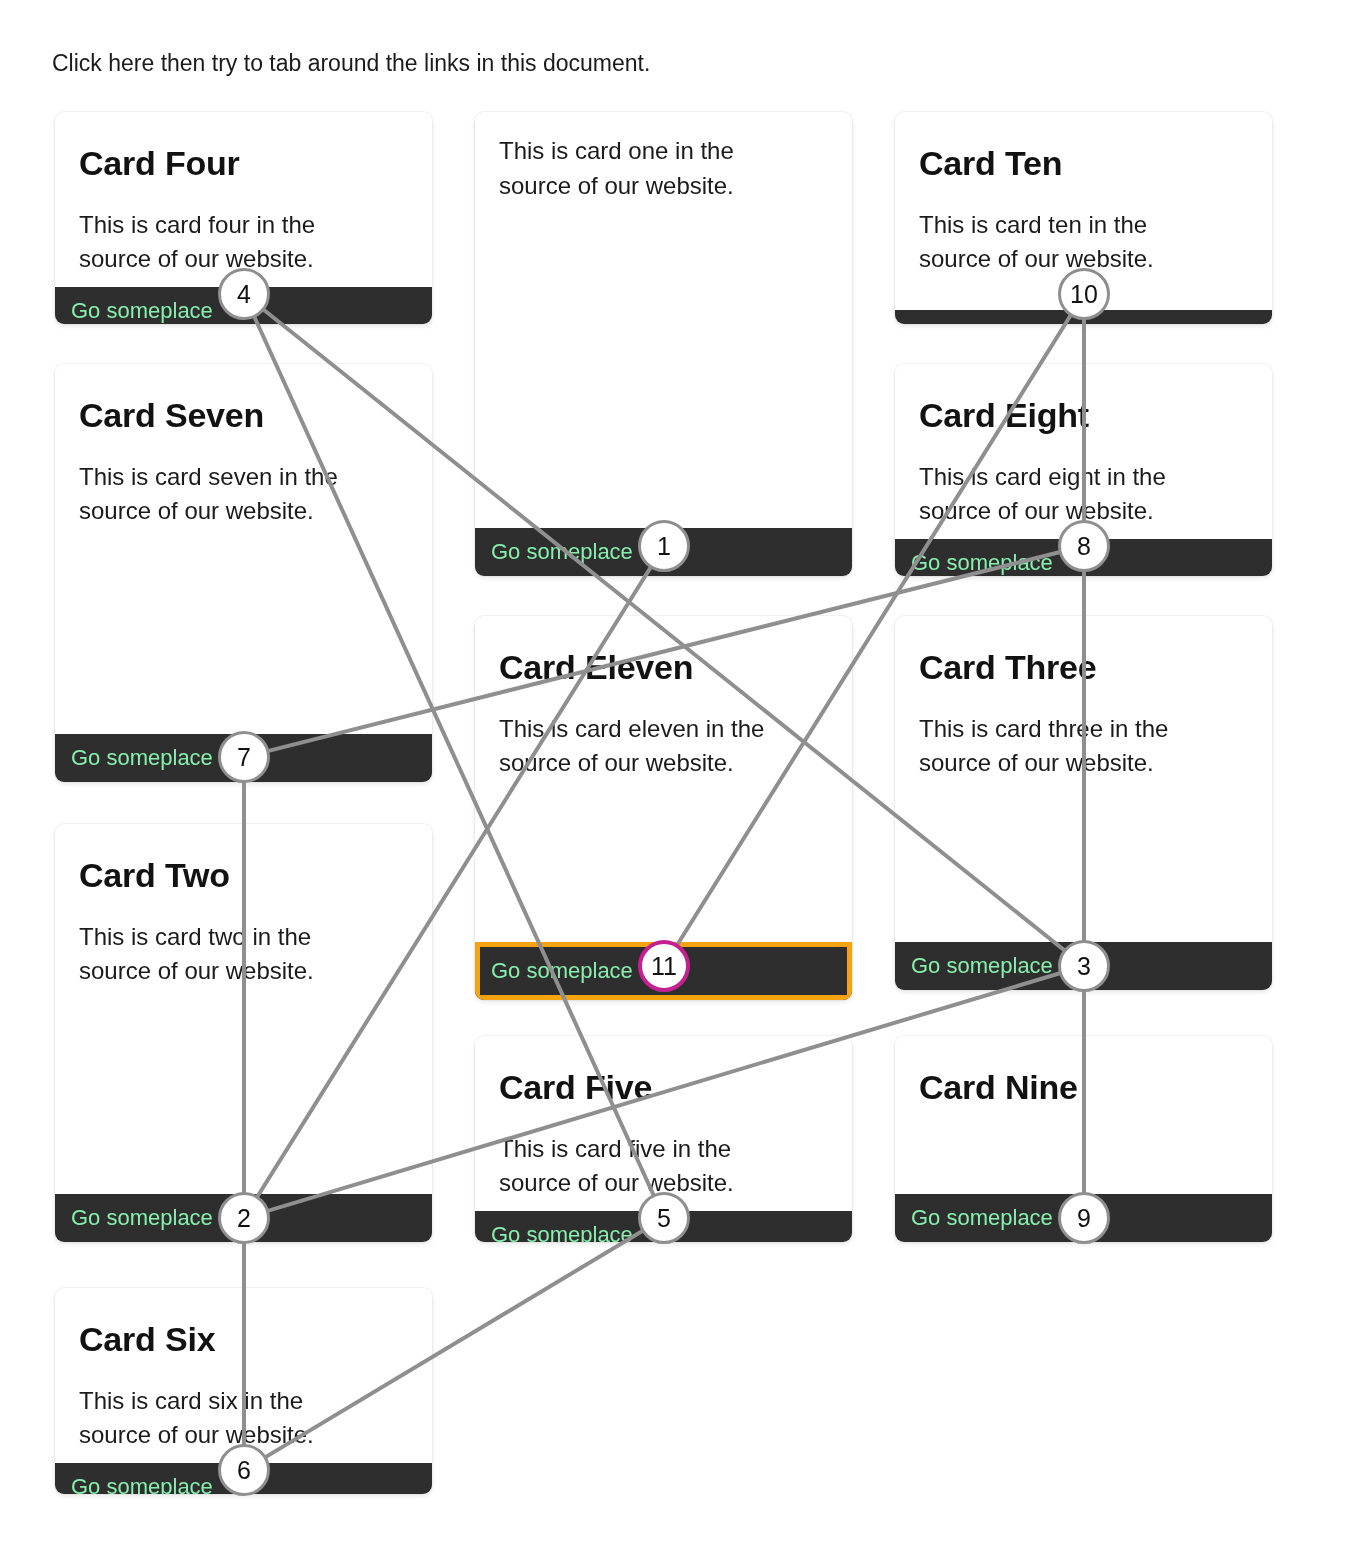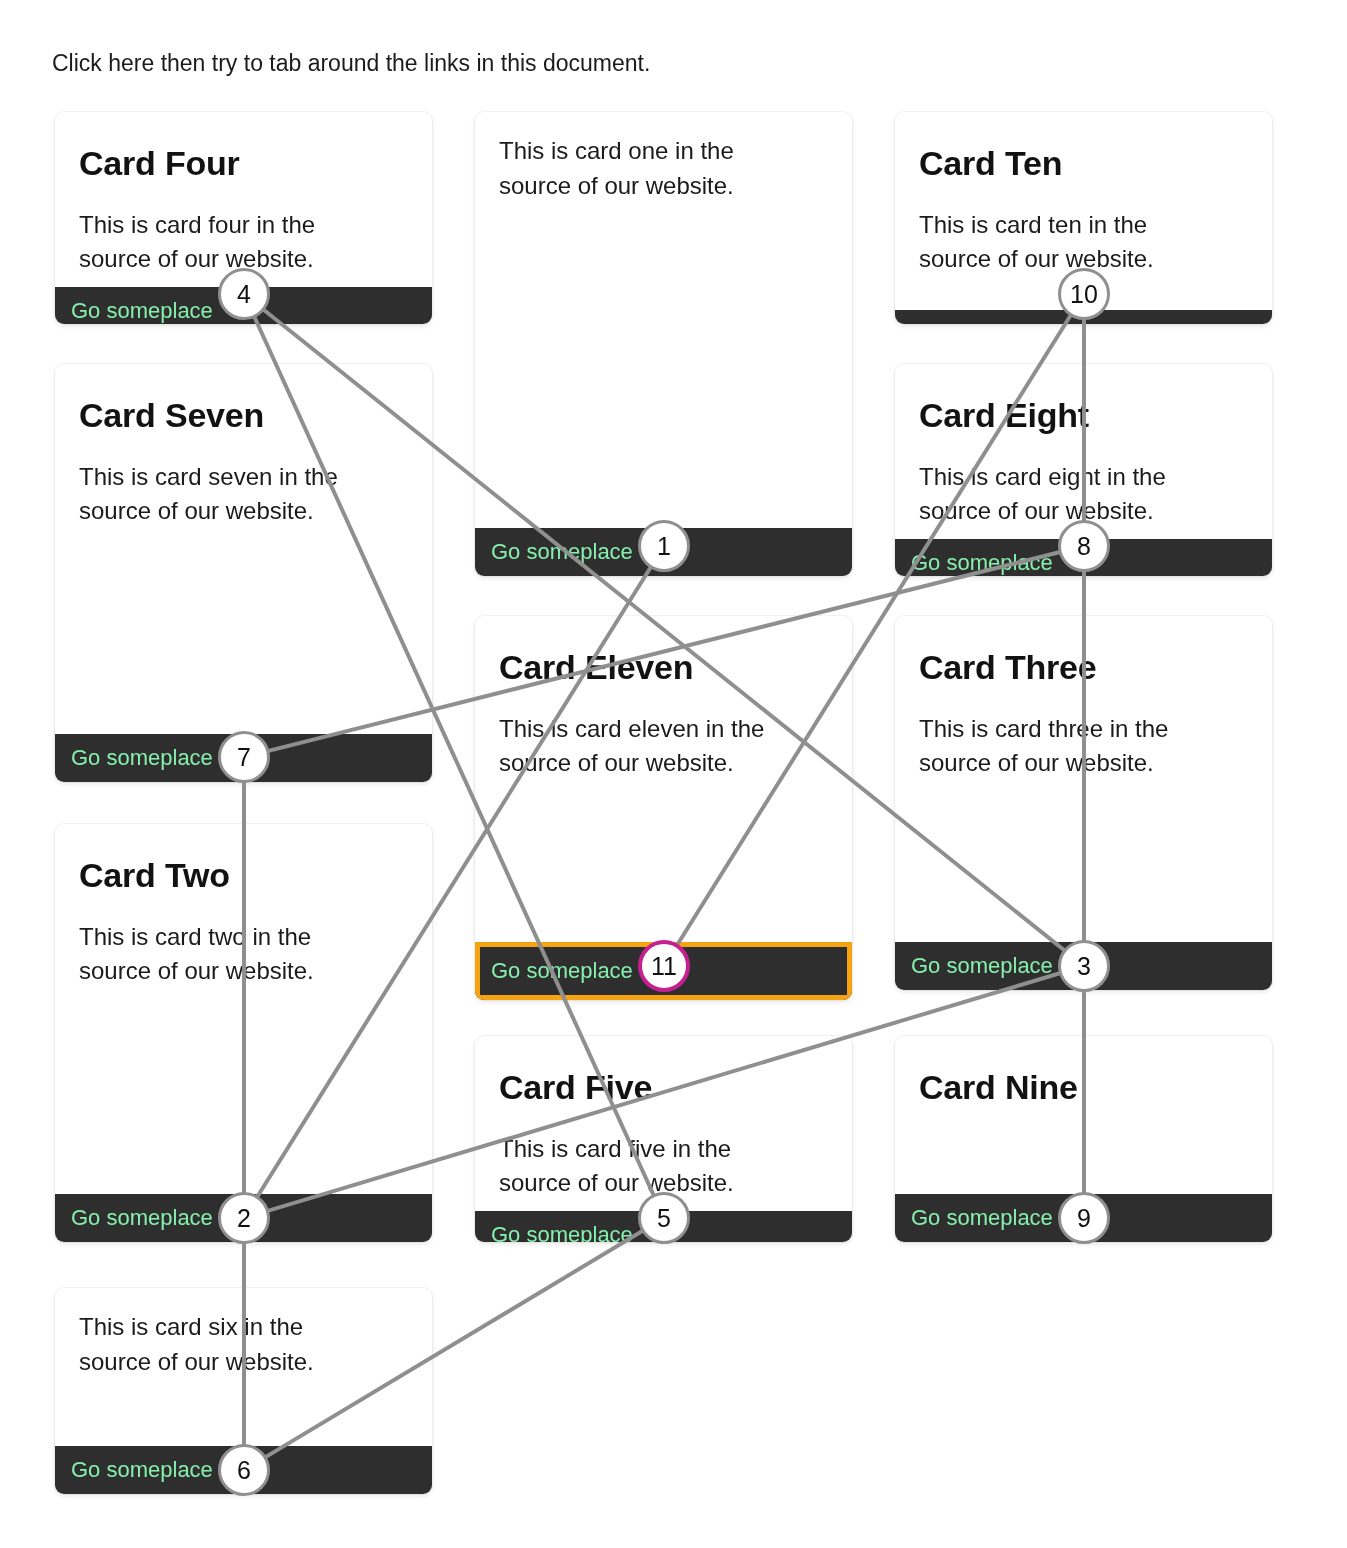--- a/index.html
+++ b/index.html
@@ -134,20 +134,21 @@
         <h2 class="card-title">Card Two</h2>
         <p class="card-text">This is card two in the source of our website.</p>
       </div>
       <div class="card-footer">
         <a class="card-link" href="#">Go someplace</a>
       </div>
     </div>
 
     <div class="card" style="left:55px; top:1288px; width:377px; height:206px;">
       <div class="card-body">
+        <h2 class="card-title">Card Six</h2>
         <p class="card-text">This is card six in the source of our website.</p>
       </div>
       <div class="card-footer">
         <a class="card-link" href="#">Go someplace</a>
       </div>
     </div>
 
     <div class="card" style="left:475px; top:112px; width:377px; height:464px;">
       <div class="card-body">
         <p class="card-text">This is card one in the source of our website.</p>

